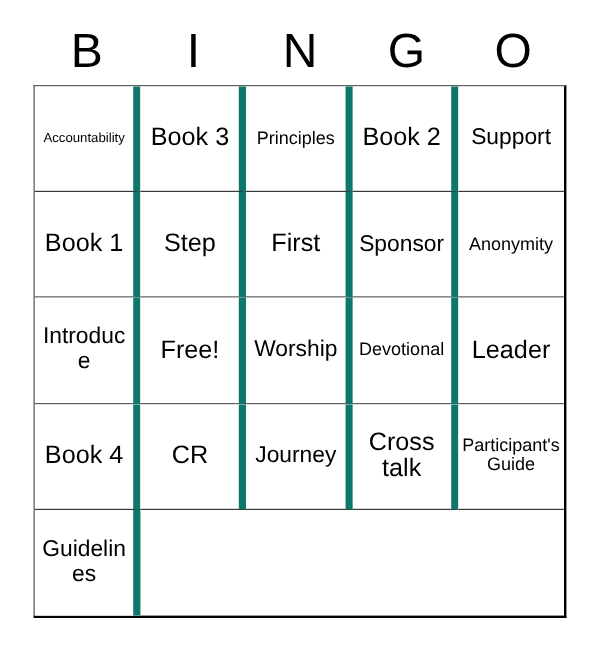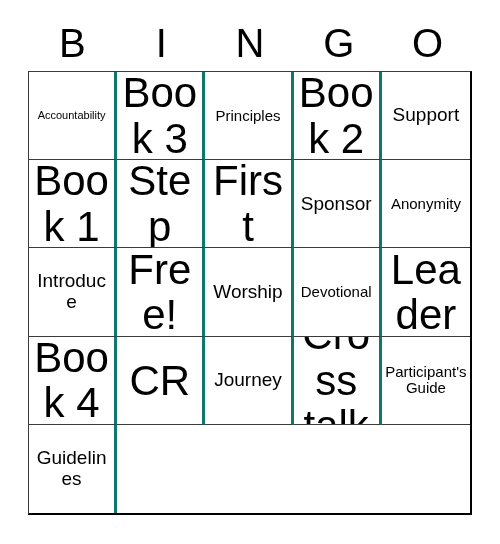--- a/index.html
+++ b/index.html
@@ -51,21 +51,21 @@
     border-left: 1px solid #3a3a3a;
     border-right: 2px solid #000000;
     border-bottom: 2px solid #000000;
     display: grid;
     grid-template-columns: repeat(5, 1fr);
     grid-template-rows: repeat(5, 1fr);
     background: #ffffff;
   }
   .cell {
     box-sizing: border-box;
-    border-right: 3px solid #0f766e;
+    border-right: 6px solid #0f766e;
     border-bottom: 1px solid #3a3a3a;
     display: flex;
     align-items: center;
     justify-content: center;
     text-align: center;
     padding: 2px 3px;
     overflow: hidden;
     background: #ffffff;
   }
   .cell:nth-child(5n) {
@@ -76,21 +76,21 @@
   }
   .cell-text {
     display: block;
     width: 100%;
     line-height: 1.08;
     word-wrap: break-word;
   }
   .size-xs  { font-size: 11px; }
   .size-sm  { font-size: 15px; }
   .size-md  { font-size: 19px; }
-  .size-xl  { font-size: 42px; }
+  .size-xl  { font-size: 21px; }
 </style>
 </head>
 <body>
 
 <div id="card">
 
   <div id="header-row">
     <div class="header-letter">
         <span>B</span>
       </div>

